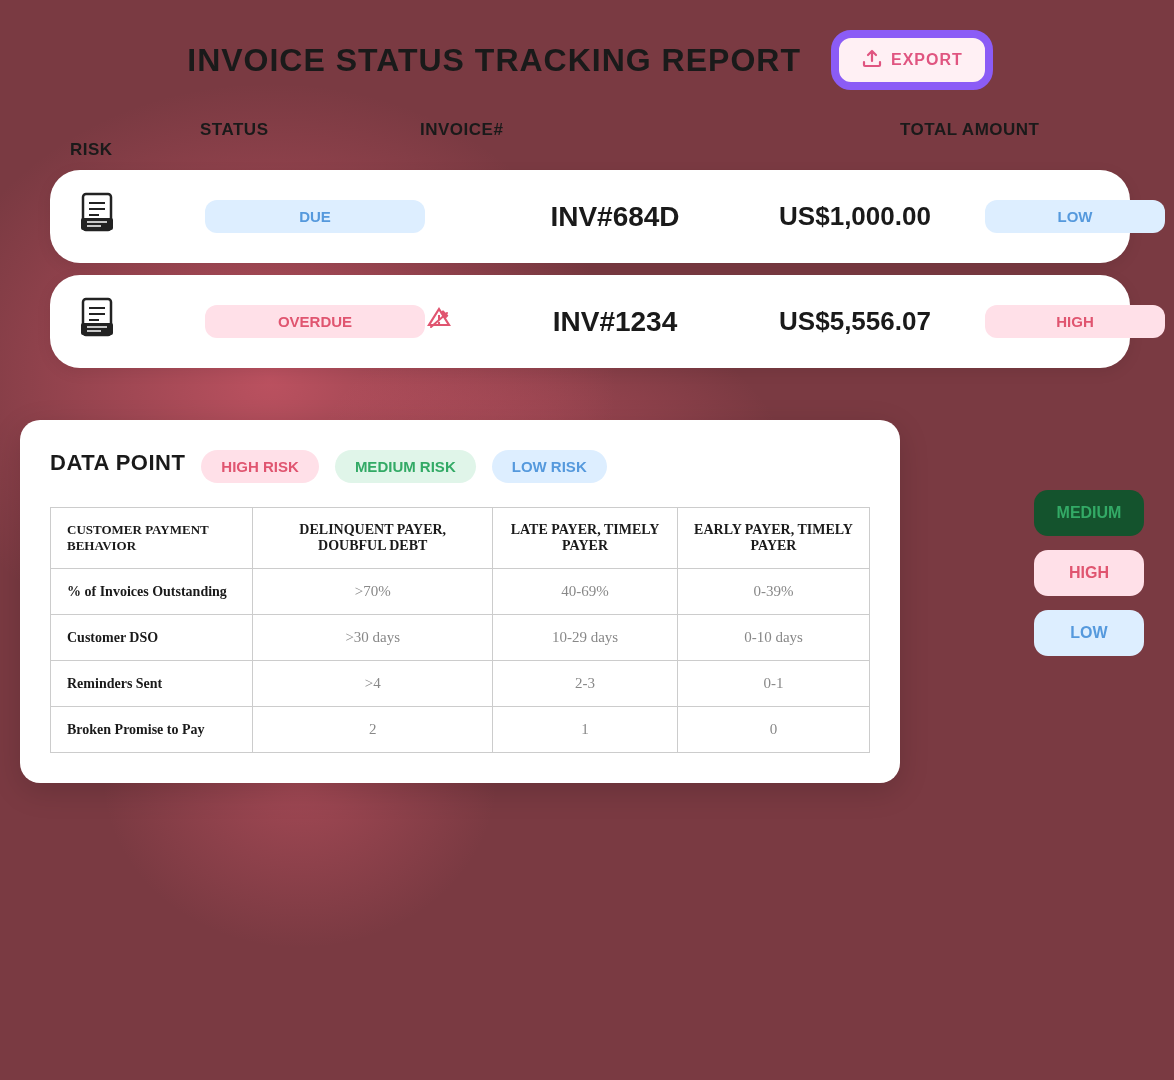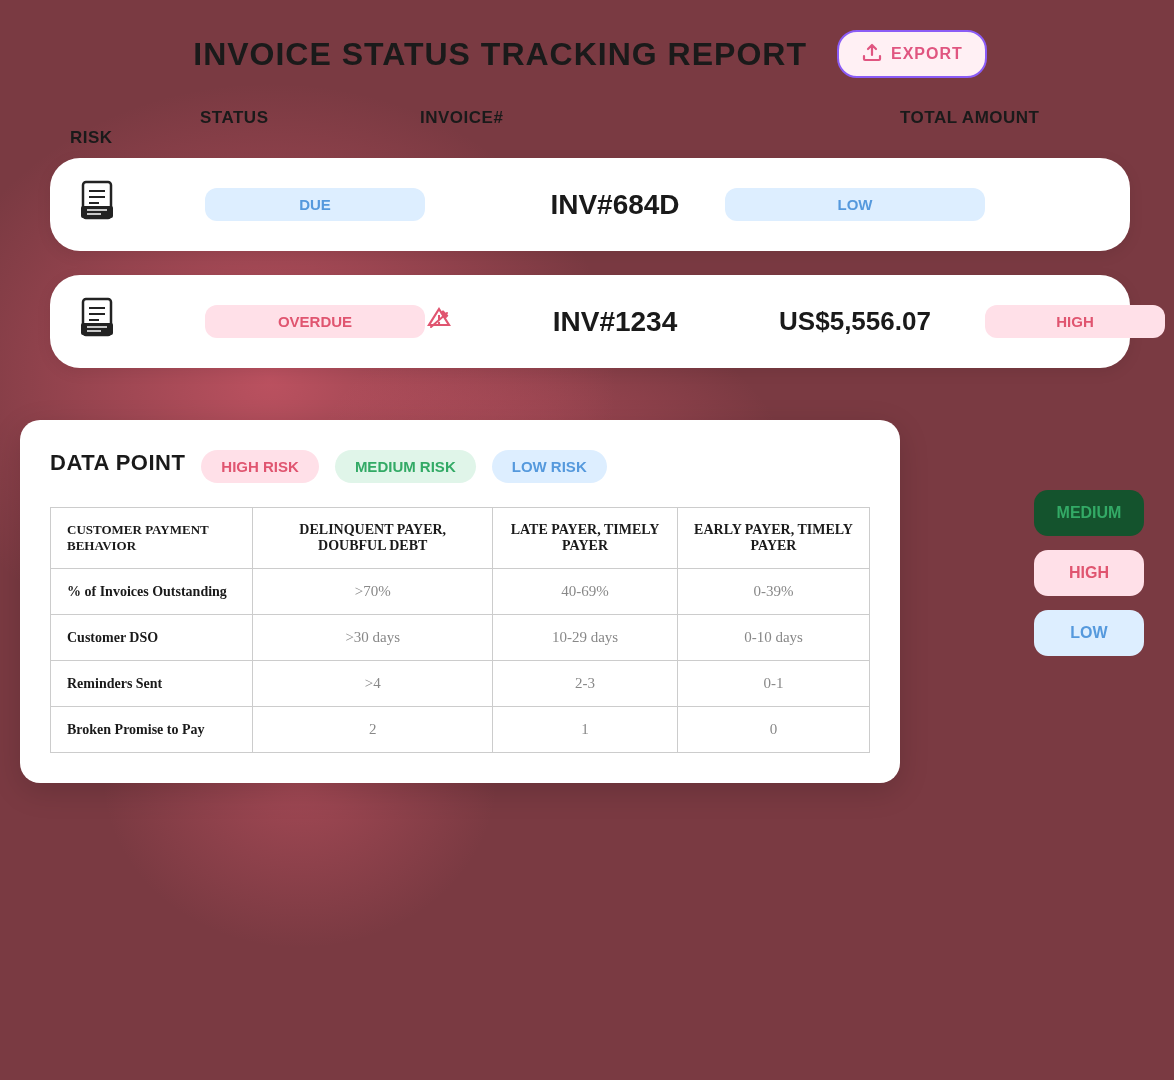--- a/index.html
+++ b/index.html
@@ -58,21 +58,21 @@
       color: #1a1a1a;
       letter-spacing: 1px;
       text-transform: uppercase;
     }
 
     .export-btn {
       display: flex;
       align-items: center;
       gap: 8px;
       background: #fff0f4;
-      border: 2px solid #8b5cf6;
+      border: 8px solid #8b5cf6;
       border-radius: 20px;
       padding: 10px 22px;
       font-size: 16px;
       font-weight: 800;
       color: #e05580;
       cursor: pointer;
       letter-spacing: 1px;
     }
 
     
@@ -92,21 +92,21 @@
     .table-headers .col-header:first-child { visibility: hidden; }
 
     
     .invoice-row {
       background: white;
       border-radius: 30px;
       display: grid;
       grid-template-columns: 130px 220px 80px 220px 260px 180px;
       align-items: center;
       padding: 20px 25px;
-      margin-bottom: 24px;
+      margin-bottom: 12px;
       box-shadow: 0 4px 15px rgba(0,0,0,0.08);
     }
 
     .invoice-icon {
       font-size: 36px;
       color: #333;
     }
 
     .status-badge {
       border-radius: 12px;
@@ -278,20 +278,21 @@
         <line x1="14" y1="19" x2="30" y2="19" stroke="#222" stroke-width="2"></line>
         <line x1="14" y1="25" x2="24" y2="25" stroke="#222" stroke-width="2"></line>
         <rect x="6" y="28" width="32" height="12" rx="2" fill="#222"></rect>
         <line x1="12" y1="32" x2="32" y2="32" stroke="white" stroke-width="1.5"></line>
         <line x1="12" y1="36" x2="26" y2="36" stroke="white" stroke-width="1.5"></line>
       </svg>
     </span>
     <span class="status-badge status-due">DUE</span>
     <span></span>
     <span class="invoice-number">INV#684D</span>
+    <span class="invoice-amount">US$1,000.00</span>
     <span class="risk-badge risk-low">LOW</span>
   </div>
 
   <div class="invoice-row">
     <span class="invoice-icon">
       <svg width="44" height="44" viewBox="0 0 44 44" fill="none">
         <rect x="8" y="4" width="28" height="36" rx="3" stroke="#222" stroke-width="2.5" fill="none"></rect>
         <line x1="14" y1="13" x2="30" y2="13" stroke="#222" stroke-width="2"></line>
         <line x1="14" y1="19" x2="30" y2="19" stroke="#222" stroke-width="2"></line>
         <line x1="14" y1="25" x2="24" y2="25" stroke="#222" stroke-width="2"></line>

